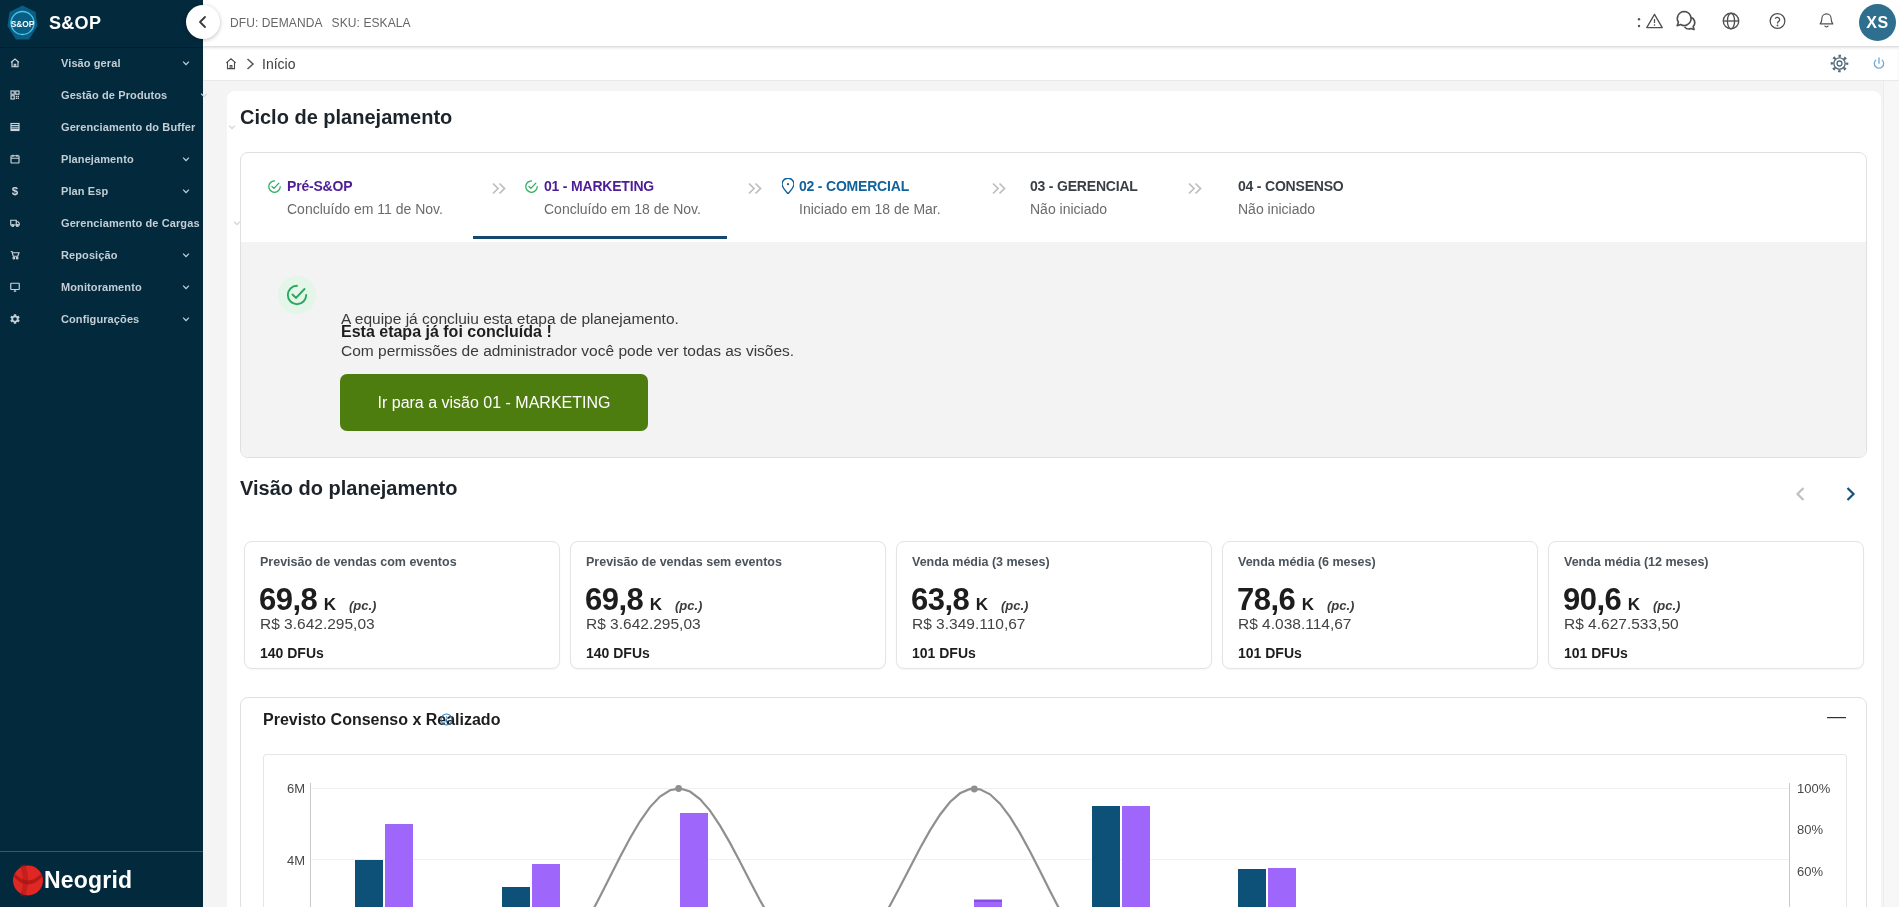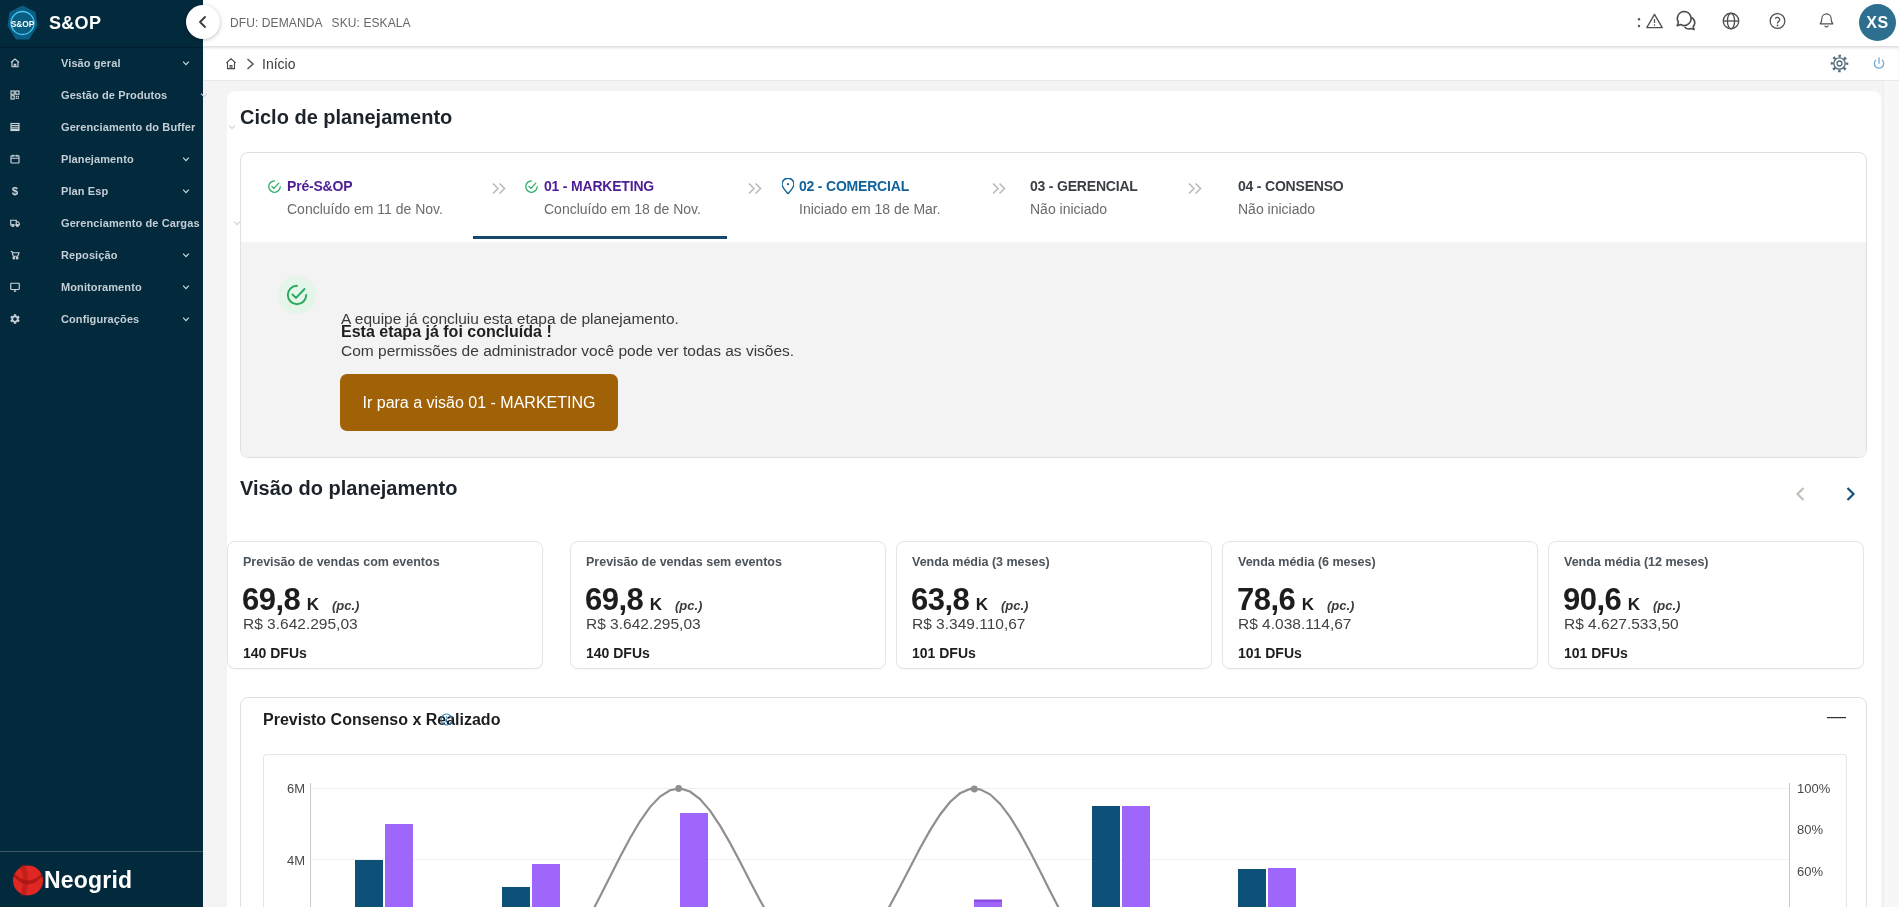--- a/index.html
+++ b/index.html
@@ -44,21 +44,21 @@
   .step-title.blue { color:#12639c; }
   .step-title.gray { color:#3a3f45;text-align:center; }
   .step-sub { font-size:14px; color:#6b6b6b; margin-top:6px; white-space:nowrap; }
   .sep { position:absolute; top:28px; }
   .underline { position:absolute; left:232px; top:83px; width:254px; height:3px; background:#14486c; }
   .stepbody { position:absolute; left:0; top:89px; width:1625px; height:215px; background:#f3f3f3; border-radius:0 0 8px 8px; }
   .gcircle { position:absolute; left:37px; top:34px; width:38px; height:38px; border-radius:50%; background:#e3f6e9; display:flex; align-items:center; justify-content:center; }
   .sb-title { position:absolute; left:100px; top:38px; font-size:16px; font-weight:bold; color:#1e1e1e;margin-top:43px; }
   .sb-line1 { position:absolute; left:100px; top:68px; font-size:15.5px; color:#3a3a3a; }
   .sb-line2 { position:absolute; left:100px; top:100px; font-size:15.5px; color:#3a3a3a; }
-  .sb-btn { position:absolute; left:99px; top:132px; width:278px; height:57px; background:#a16207; border-radius:7px; color:#fff; font-size:16px; display:flex; align-items:center; justify-content:center; }
+  .sb-btn { position:absolute; left:99px; top:132px; width:308px; height:57px; background:#4d7c0f; border-radius:7px; color:#fff; font-size:16px; display:flex; align-items:center; justify-content:center; }
   
   .h2 { position:absolute; left:13px; top:386px; font-size:20px; font-weight:bold; color:#1c232b; }
   .car-prev { position:absolute; left:1566px; top:395px; }
   .car-next { position:absolute; left:1615px; top:395px; }
   .cards { position:absolute; left:0; top:450px; width:1654px; height:128px; }
   .kcard { position:absolute; top:0; width:316px; height:128px; background:#fff; border:1px solid #e4e4e4; border-radius:8px; box-shadow:0 1px 2px rgba(0,0,0,0.04); }
   .kc-title { position:absolute; left:15px; top:13px; font-size:12.5px; font-weight:bold; color:#4b535b; }
   .kc-num { position:absolute; left:14px; top:40px; white-space:nowrap; }
   .kc-big { font-size:31px; font-weight:bold; color:#1d1d1d; letter-spacing:-0.5px; }
   .kc-k { font-size:17px; font-weight:bold; color:#1d1d1d; margin-left:2px; }
@@ -337,21 +337,21 @@
 
     <div class="h2">Visão do planejamento</div>
     <div class="car-prev"><svg width="16" height="16" viewBox="0 0 16 16">
           <path d="M10.5 2 L4.5 8 L10.5 14" fill="none" stroke="#c3beb8" stroke-width="2.2"></path>
         </svg></div>
     <div class="car-next"><svg width="16" height="16" viewBox="0 0 16 16">
           <path d="M5.5 2 L11.5 8 L5.5 14" fill="none" stroke="#15527e" stroke-width="2.2"></path>
         </svg></div>
 
     <div class="cards" id="cards">
-      <div class="kcard" style="left:0;text-decoration:underline;">
+      <div class="kcard" style="left:17px;text-decoration:underline;">
         <div class="kc-title">Previsão de vendas com eventos</div>
         <div class="kc-num"><span class="kc-big">69,8</span> <span class="kc-k">K</span>&nbsp; <span class="kc-pc">(pc.)</span></div>
         <div class="kc-rs">R$ 3.642.295,03</div>
         <div class="kc-dfu">140 DFUs</div>
       </div>
       <div class="kcard" style="left:343px;">
         <div class="kc-title">Previsão de vendas sem eventos</div>
         <div class="kc-num"><span class="kc-big">69,8</span> <span class="kc-k">K</span>&nbsp; <span class="kc-pc">(pc.)</span></div>
         <div class="kc-rs">R$ 3.642.295,03</div>
         <div class="kc-dfu">140 DFUs</div>

